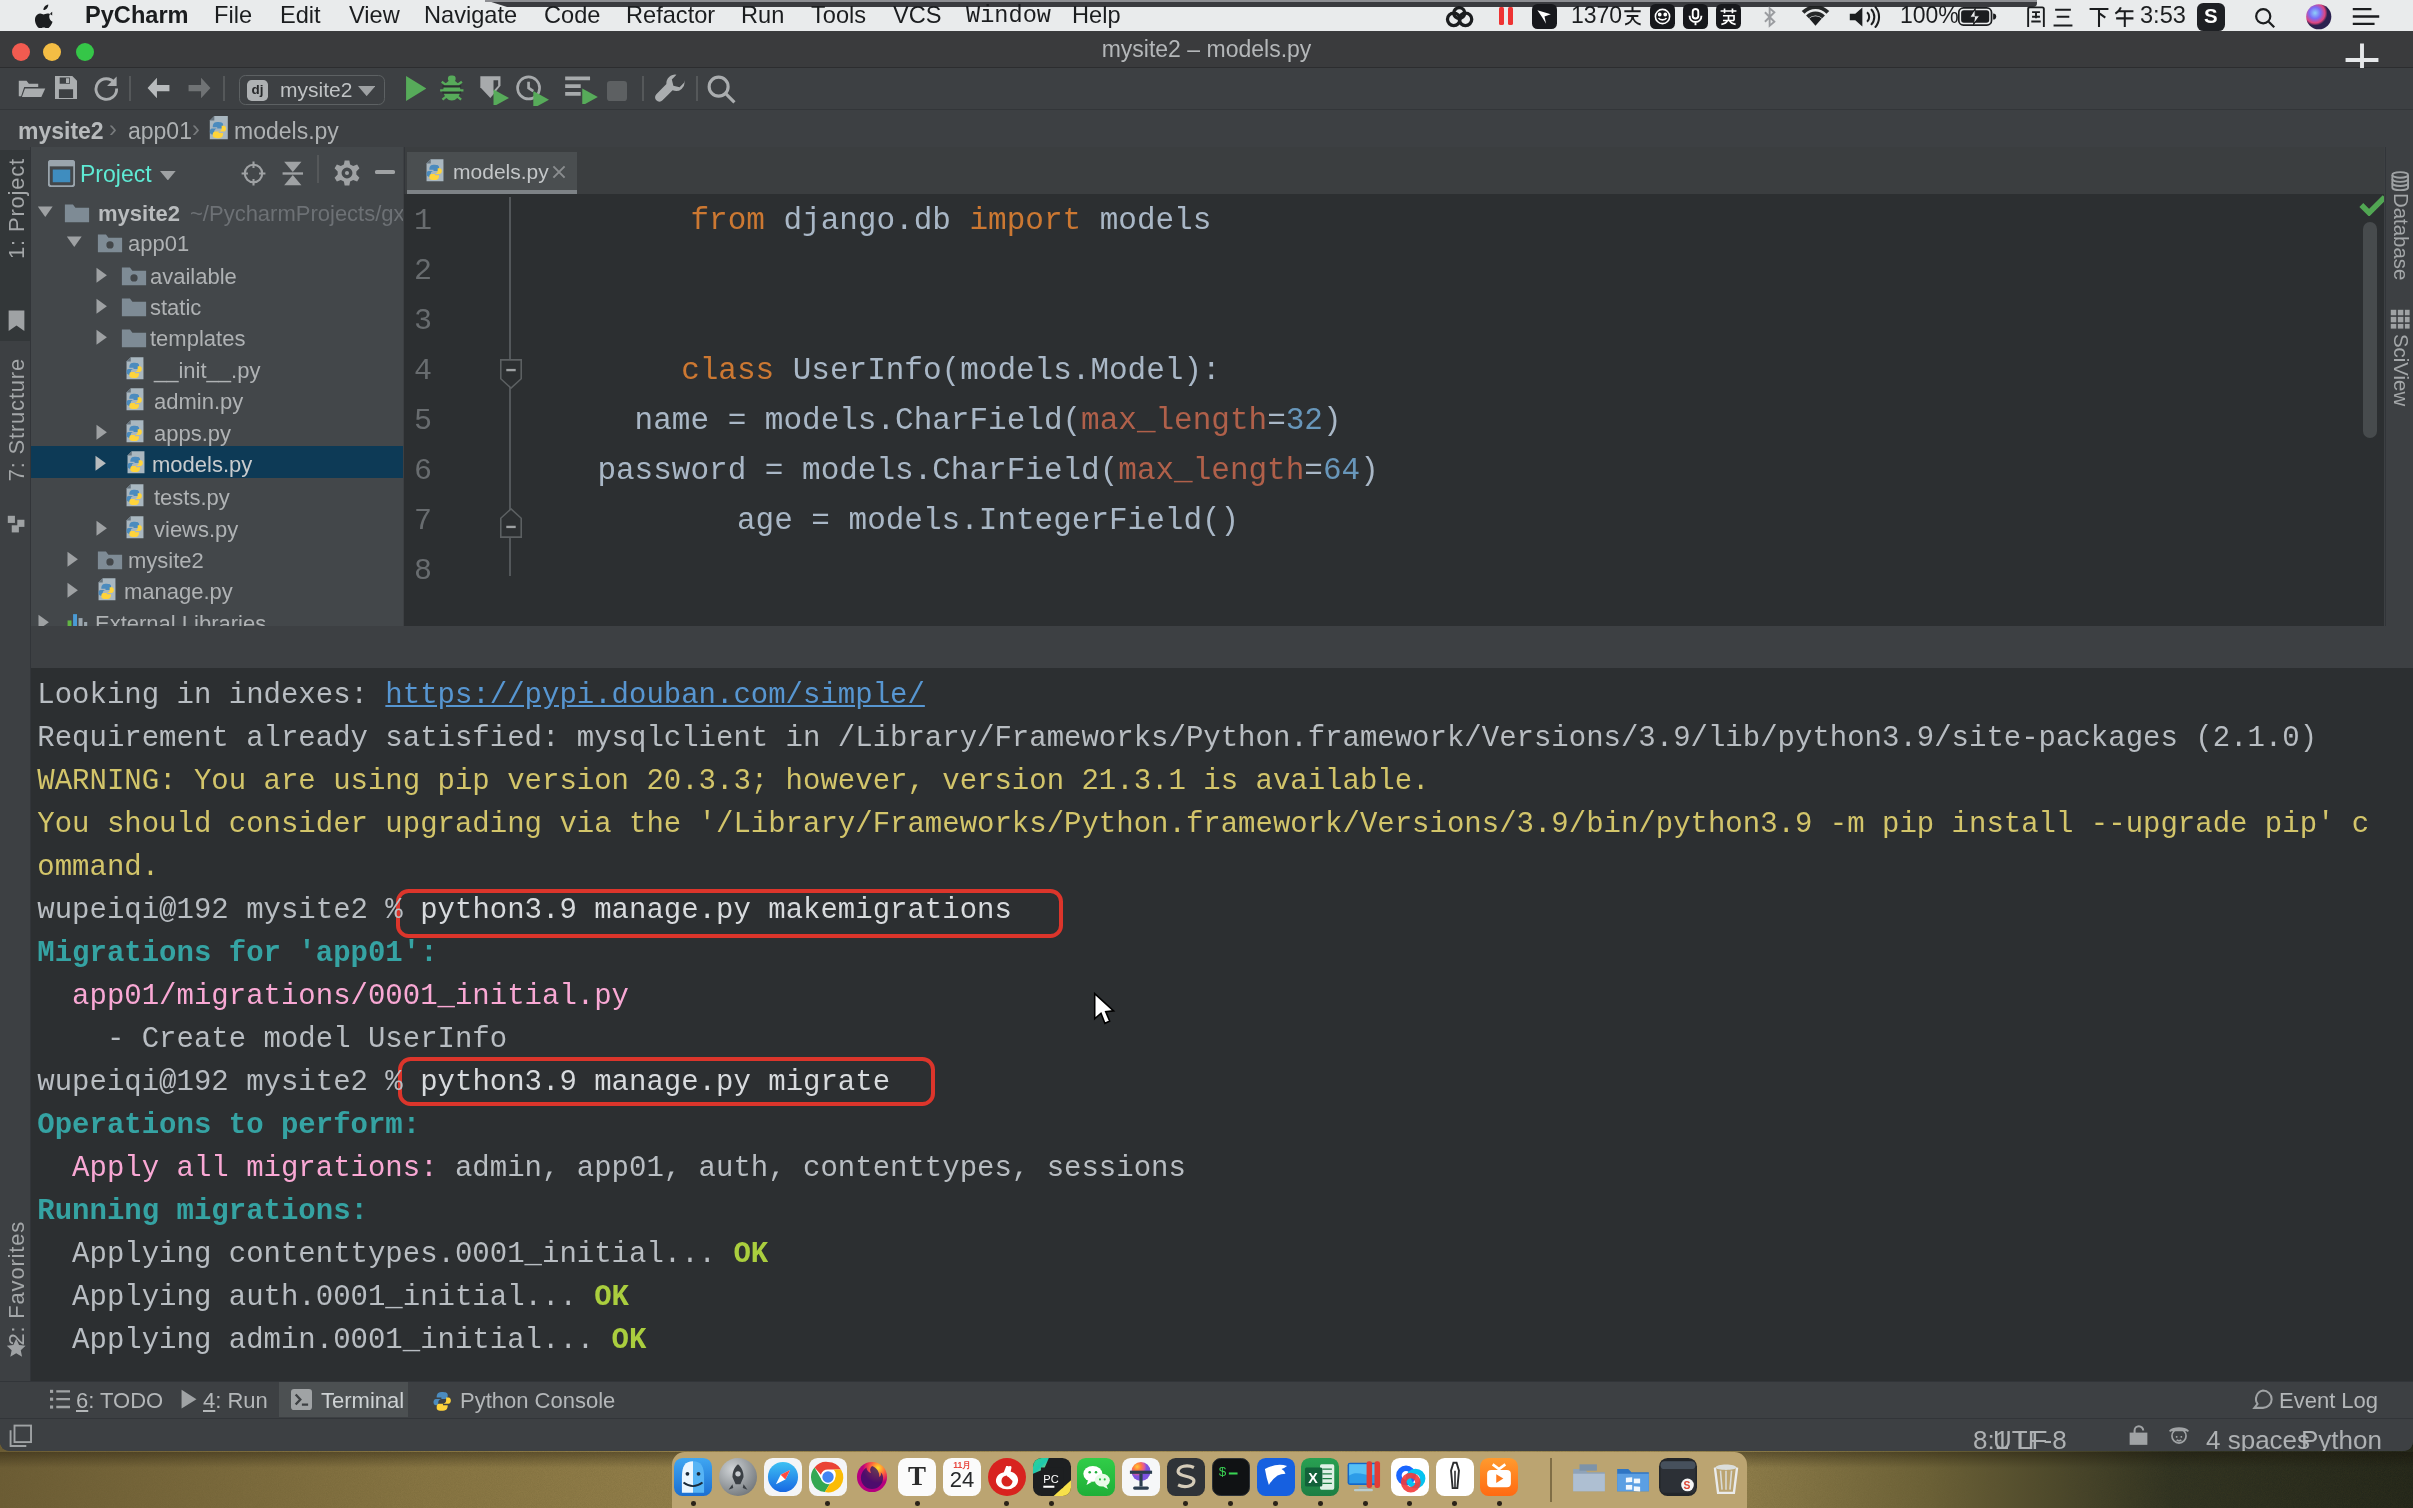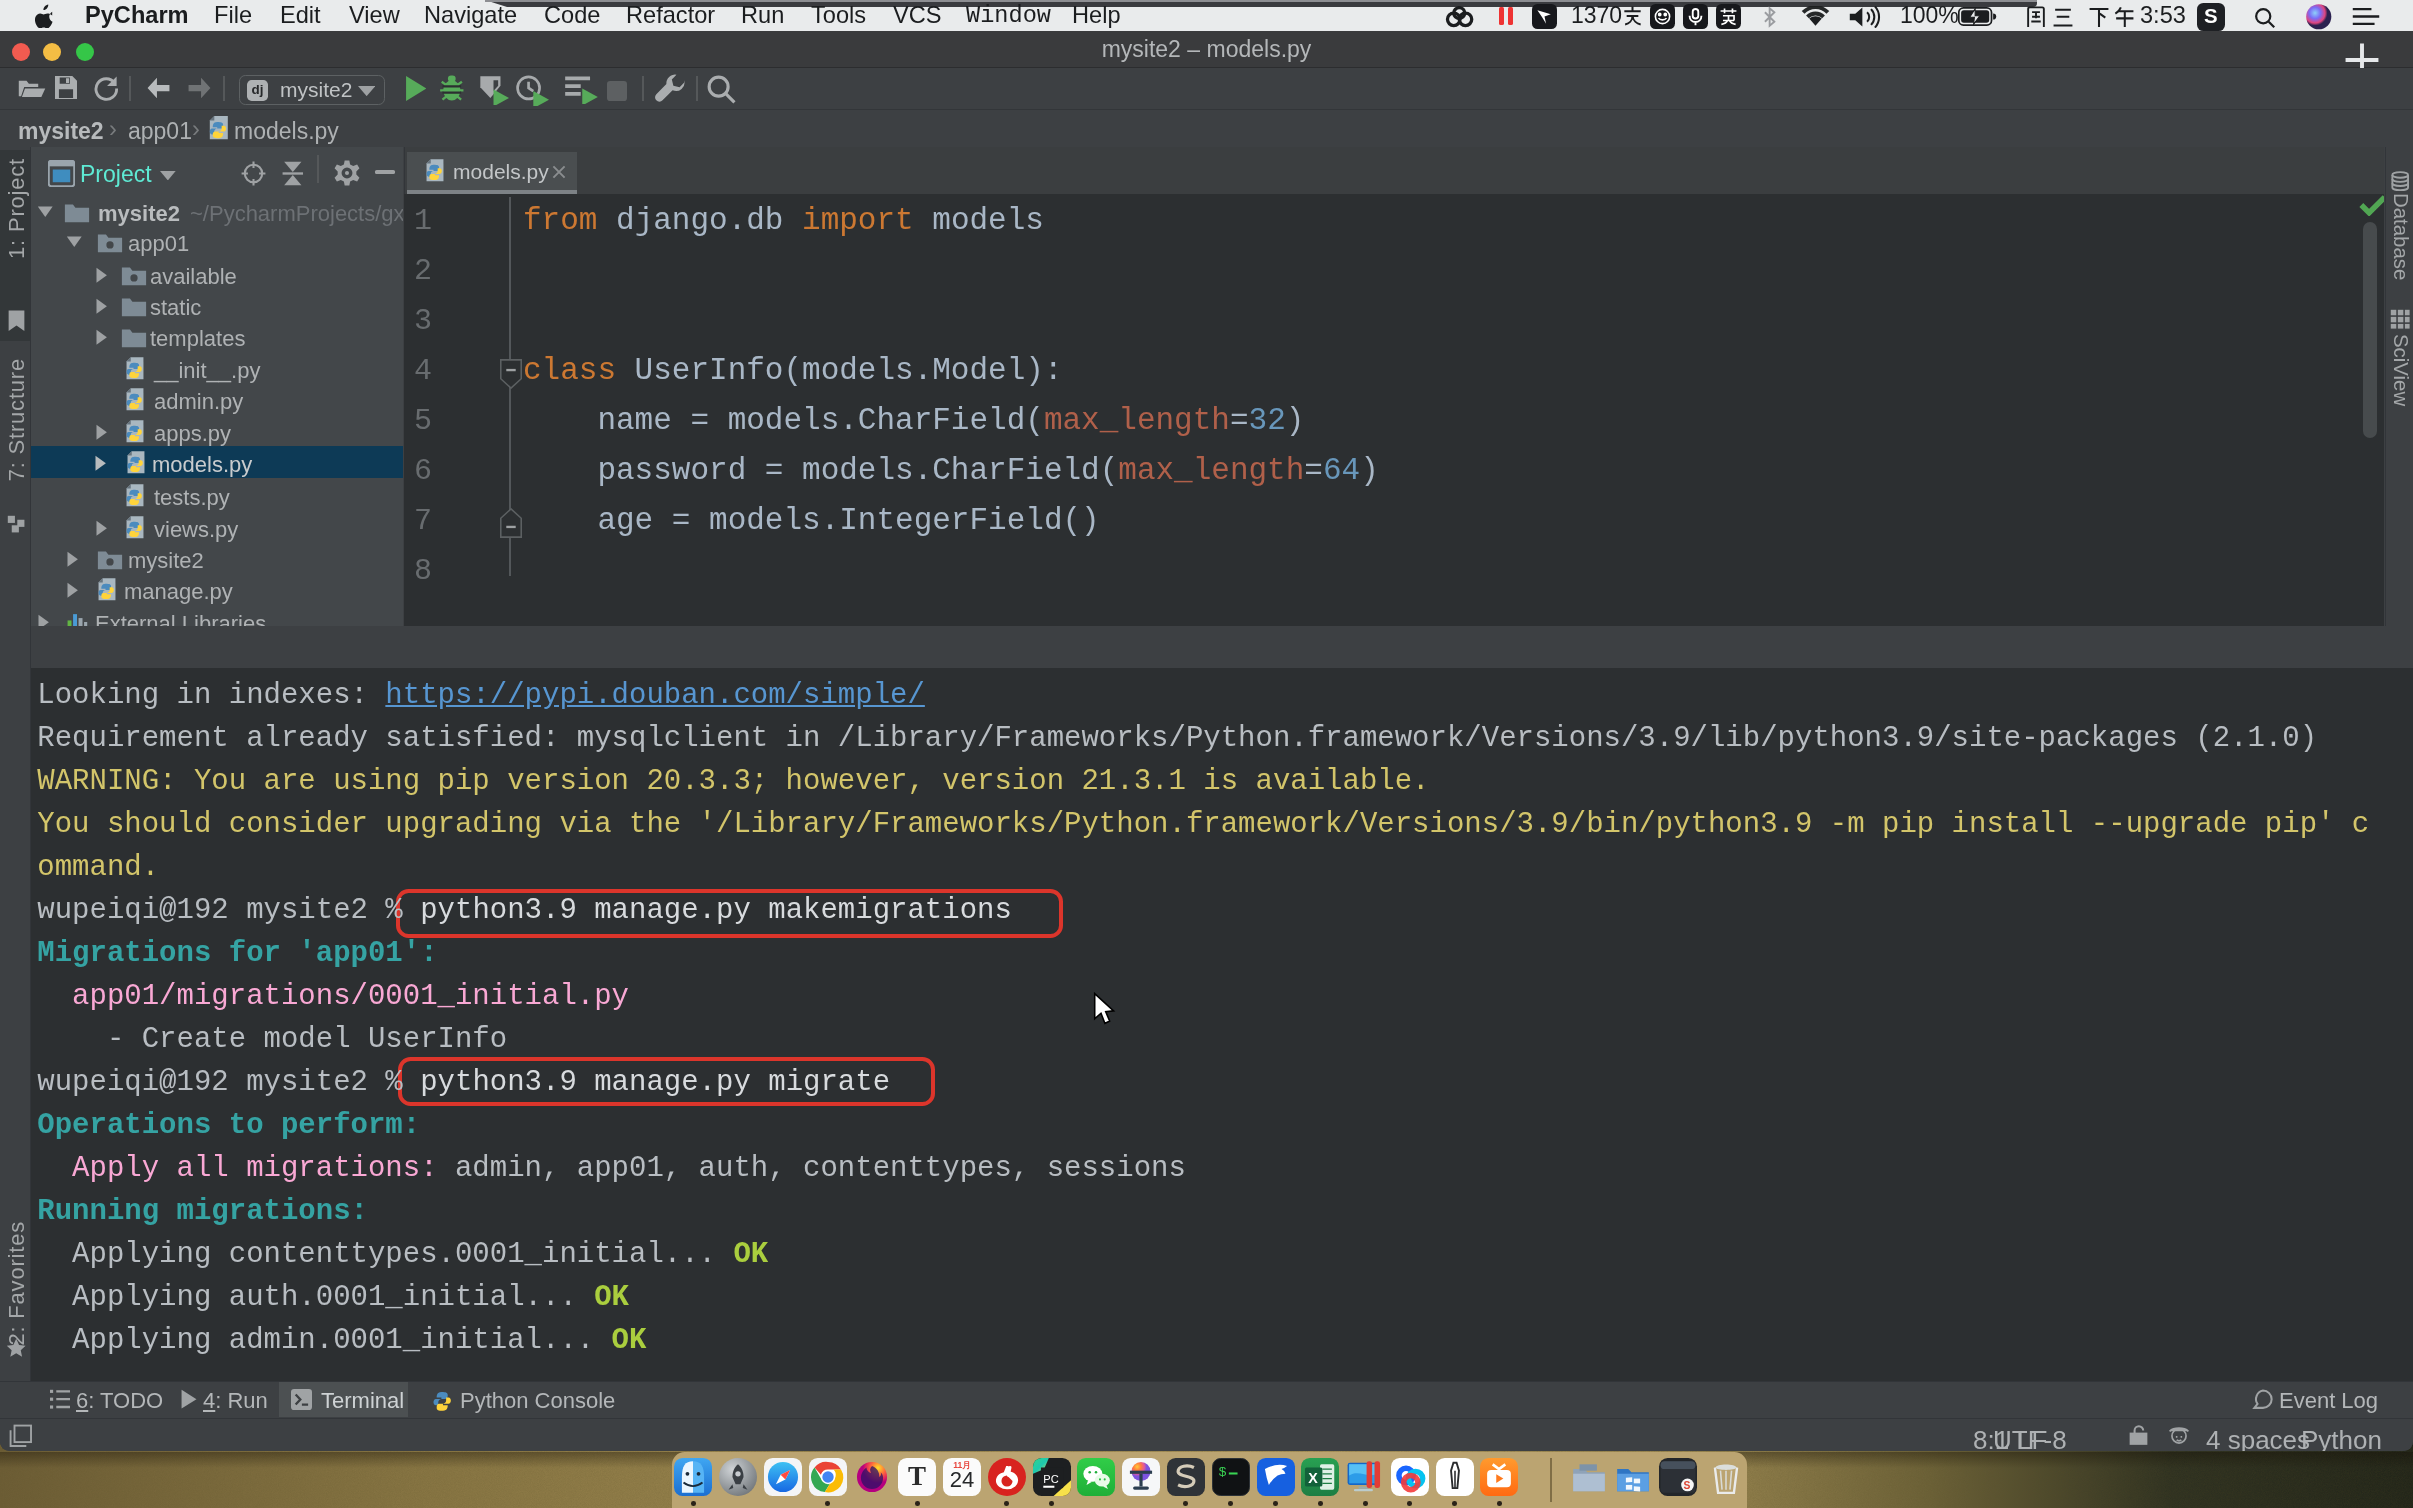--- a/index.html
+++ b/index.html
@@ -32,21 +32,21 @@
 .ticon { position:absolute; top:0; }
 #crumbs { position:absolute; left:0; top:78px; width:2413px; height:38px; background:#3d4043; border-top:1.6px solid #333639; color:#aeb1b3; font-size:23px; }
 #lstripe { position:absolute; left:0; top:116px; width:31px; height:1302px; background:#3d4043; border-right:1.6px solid #323539; }
 #rstripe { position:absolute; left:2385px; top:116px; width:28px; height:479px; background:#3d4043; border-left:1.6px solid #323539; }
 
 #ppanel { position:absolute; left:31px; top:116px; width:372px; height:479px; background:#43474a; overflow:hidden; }
 .trow { position:absolute; left:0; width:372px; height:32px; font-size:22px; color:#afb2b4; }
 #editor { position:absolute; left:404px; top:116px; width:1980px; height:479px; background:#2c2f31; overflow:hidden; }
 #tabbar { position:absolute; left:0; top:0; width:1980px; height:47px; background:#3b3e40; border-left:1.6px solid #323539;}
 #gutter { position:absolute; left:0; top:49px; width:28px; text-align:right; font-family:"Liberation Mono",monospace; font-size:30px; line-height:50px; color:#686c6f; }
-#code { position:absolute; left:119px; top:49px; font-family:"Liberation Mono",monospace; font-size:31px; line-height:50px; color:#a9b7c6; white-space:pre; }
+#code { position:absolute; left:119px; top:49px; font-family:"Liberation Mono",monospace; font-size:31px; line-height:50px; color:#a9b7c6; white-space:pre;text-align:center; }
 .kw { color:#cc7832; } .par { color:#b0604a; } .num { color:#6897bb; }
 .vtextU { position:absolute; writing-mode:vertical-rl; transform:rotate(180deg); font-size:22px; letter-spacing:0.8px; color:#a4a7a9; }
 .vtextD { position:absolute; writing-mode:vertical-rl; font-size:20.4px; color:#a4a7a9; }
 
 
 #termhead { position:absolute; left:31px; top:596px; width:2382px; height:42px; background:#3d4a55; }
 #termbody { position:absolute; left:31px; top:637px; width:2382px; height:713px; background:#2c2f31; font-family:"Liberation Mono", monospace; font-size:29px; }
 
 
 #twbar { position:absolute; left:0; top:1350px; width:2413px; height:37px; background:#3d4043; border-top:1.6px solid #323539; }

